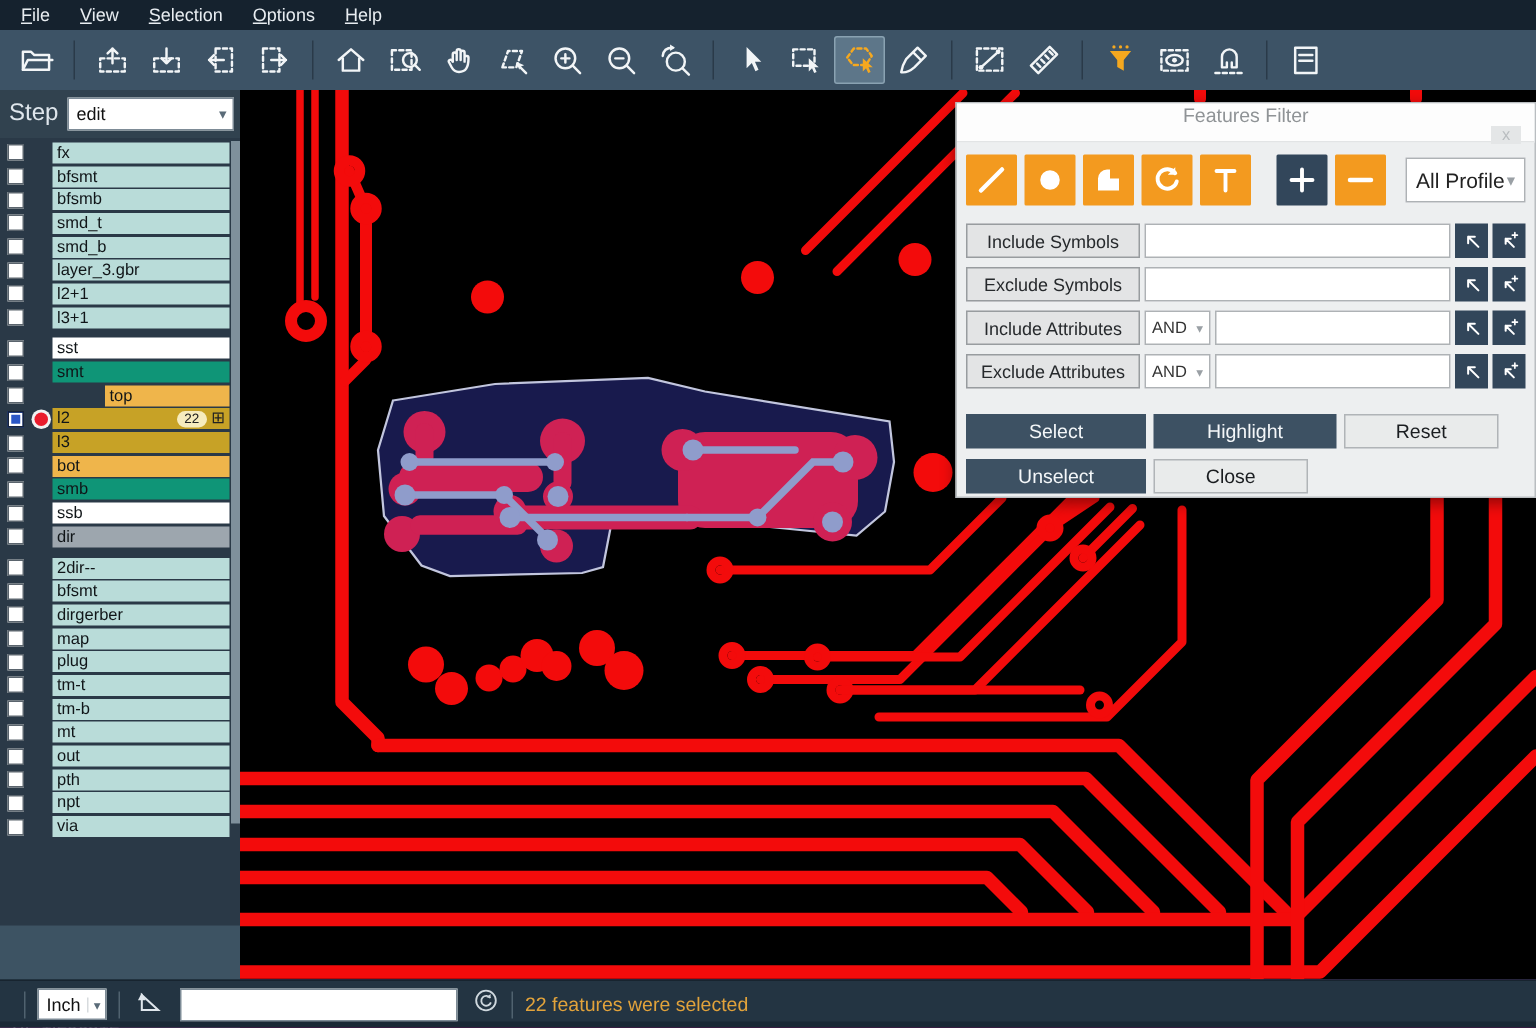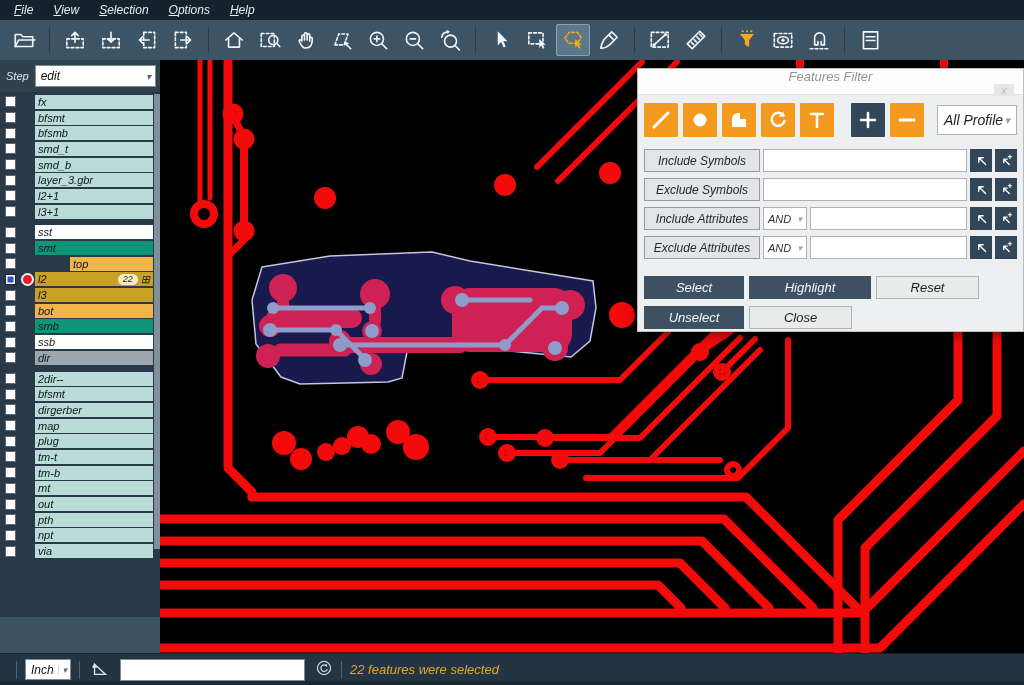--- a/index.html
+++ b/index.html
@@ -1,17 +1,17 @@
 <!DOCTYPE html>
 <html><head>
 <meta charset="utf-8">
 <style>
   html,body{margin:0;padding:0;background:#111;}
   *{box-sizing:border-box;font-family:"Liberation Sans",sans-serif;}
-  #app{position:relative;width:1024px;height:685px;background:#d946ef;overflow:hidden;font-style:italic;}
+  #app{position:relative;width:1024px;height:685px;background:#d946ef;overflow:hidden;}
 
   
   #menubar{position:absolute;left:0;top:0;width:1024px;height:20px;background:#15222e;
     display:flex;align-items:center;padding-left:4px;z-index:30;}
   .menu-item{color:#e8edf1;font-size:12px;padding:2px 10px;cursor:default;}
   .menu-item u{text-decoration:underline;}
 
   
   #toolbar{position:absolute;left:0;top:20px;width:1024px;height:40px;background:#3d5366;
     display:flex;align-items:center;padding-left:6px;z-index:30;}
@@ -19,21 +19,21 @@
   .tb-sep{width:1px;height:26px;background:#2a3a49;margin:0 7px;}
   .tb-btn{width:34px;height:32px;display:flex;align-items:center;justify-content:center;
     color:#f2f5f7;border:1px solid transparent;border-radius:2px;margin:0 1px;}
   .tb-btn svg{width:24px;height:24px;}
   .tb-btn.accent{color:#f5a81f;}
   .tb-btn.active{background:#5d7689;border-color:#8aa2b2;}
 
   
   #sidebar{position:absolute;left:0;top:60px;width:160px;height:593px;background:#2a3947;z-index:20;}
   #step-row{height:32px;display:flex;align-items:center;padding:0 4px;background:#31424f;}
-  #step-label{color:#dfe6ec;font-size:11px;margin:0 6px 0 2px;}
+  #step-label{color:#dfe6ec;font-size:16px;margin:0 6px 0 2px;}
   #step-select{flex:1;height:22px;background:#fff;border:1px solid #7d8b96;display:flex;
     align-items:center;font-size:12px;color:#111;padding-left:5px;position:relative;}
   #step-select .chev{margin-left:auto;color:#5a6b78;font-size:10px;padding-right:4px;}
   #layer-list{position:relative;padding-top:2px;}
   .layer-row{display:flex;align-items:center;height:15.7px;}
   .chk-col{width:20px;display:flex;justify-content:center;}
   .chk{width:11px;height:11px;background:#fff;border:1px solid #5a646d;}
   .chk.checked{background:#2a56c6;border:1px solid #16233a;box-shadow:inset 0 0 0 1.5px #fff;}
   .ind-col{width:15px;display:flex;justify-content:center;align-items:center;}
   .red-dot{width:9px;height:9px;border-radius:50%;background:#ea1c2c;box-shadow:0 0 0 2px #f2f2f2;}
@@ -78,21 +78,21 @@
   .f-and .chev{margin-left:auto;color:#9aa0a5;font-size:9px;}
   .f-input{flex:1;height:23px;background:#fff;border:1px solid #aeb2b5;margin-left:3px;}
   .f-ibtn{width:22px;height:23px;background:#32465a;color:#fff;margin-left:3px;
     display:flex;align-items:center;justify-content:center;}
   .f-ibtn svg{width:15px;height:15px;}
   #dlg-actions{display:flex;flex-wrap:wrap;padding:7px 6px 0 6px;}
   .a-btn{height:23px;display:flex;align-items:center;justify-content:center;font-size:13px;
     margin:0 5px 7px 0;}
   .a-btn.dark{background:#3d5163;color:#f4f7f9;}
   .a-btn.light{background:#e9ebeb;border:1px solid #b0b4b7;color:#1a1d20;}
-  .a-btn.w1{width:100px;}.a-btn.w2{width:122px;}.a-btn.w3{width:103px;margin-right:0;}
+  .a-btn.w1{width:120px;}.a-btn.w2{width:122px;}.a-btn.w3{width:103px;margin-right:0;}
 
   
   #statusbar{position:absolute;left:0;top:653px;width:1024px;height:32px;background:#233442;
     display:flex;align-items:center;padding-left:8px;z-index:30;border-top:1px solid #17242f;}
   .sb-sep{width:1px;height:18px;background:#50626f;margin:0 8px;}
   #unit-select{width:46px;height:21px;background:#fff;border:1px solid #7d8b96;display:flex;
     align-items:center;font-size:12px;color:#111;padding-left:5px;}
   #unit-select .chev{margin-left:auto;color:#5a6b78;font-size:9px;padding:0 3px;border-left:1px solid #d7dbde;}
   #angle-icon{color:#dfe6ec;margin:0 2px;}
   #angle-icon svg{width:20px;height:20px;}

